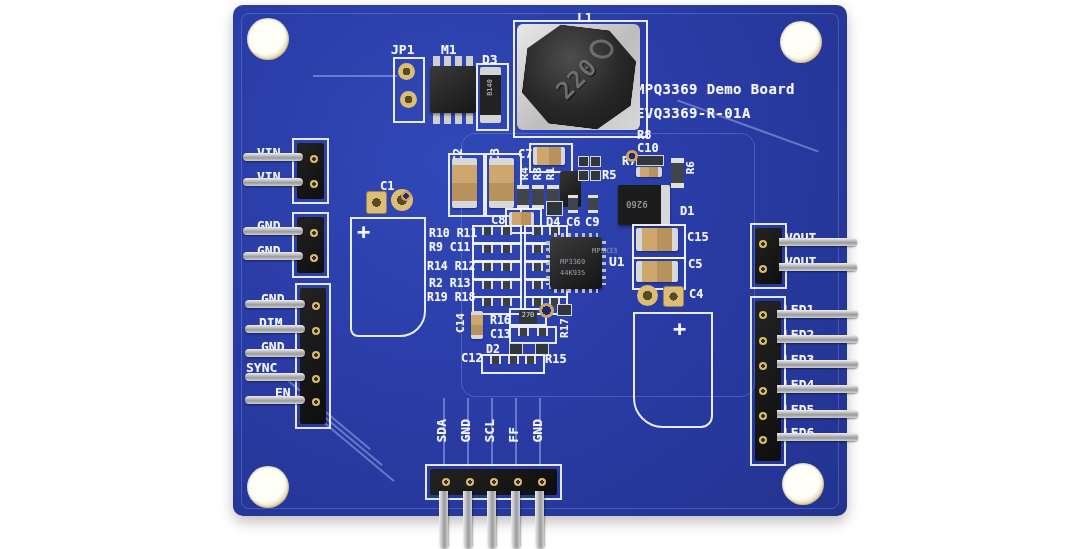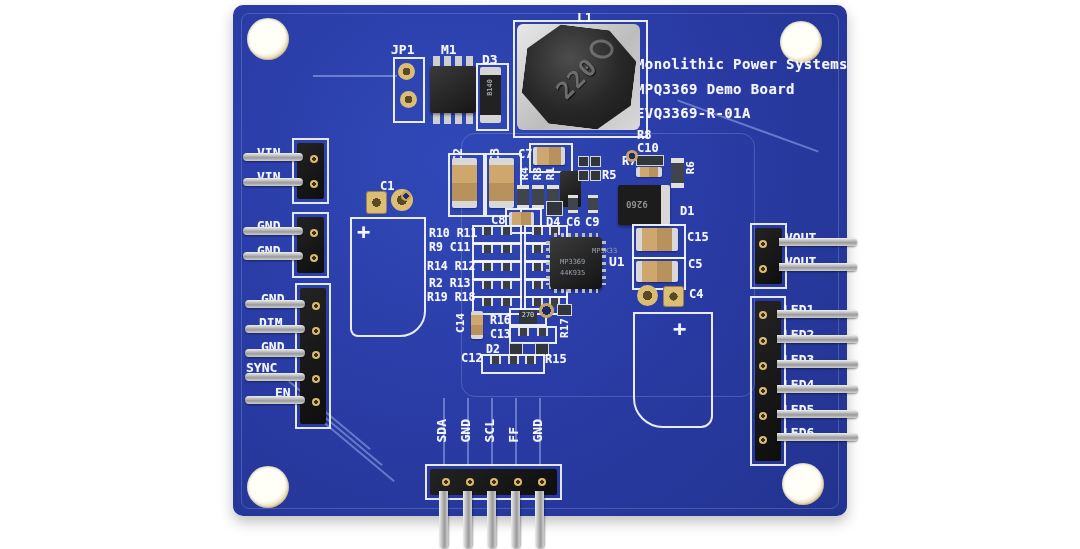--- a/index.html
+++ b/index.html
@@ -62,21 +62,20 @@
     <div class="trace" style="left:52px;top:424px;width:110px;height:2px;transform:rotate(40deg);"></div>
     <div class="trace" style="left:64px;top:440px;width:110px;height:2px;transform:rotate(40deg);"></div>
     <div class="trace" style="left:80px;top:70px;width:84px;height:2px;"></div>
     <div class="trace" style="left:440px;top:120px;width:150px;height:2px;transform:rotate(20deg);"></div>
 
     <div class="hole" style="left:14px;top:13px;"></div>
     <div class="hole" style="left:547px;top:16px;"></div>
     <div class="hole" style="left:14px;top:461px;"></div>
     <div class="hole" style="left:549px;top:458px;"></div>
 
-    <div class="lbl" style="left:403px;top:52px;font-size:14px;letter-spacing:.4px;">Monolithic Power Systems</div>
     <div class="lbl" style="left:403px;top:77px;font-size:14px;letter-spacing:.4px;">MPQ3369 Demo Board</div>
     <div class="lbl" style="left:403px;top:101px;font-size:14px;letter-spacing:.4px;">EVQ3369-R-01A</div>
 
     <div class="lbl" style="left:158px;top:38px;font-size:13px;">JP1</div>
     <div class="box" style="left:160px;top:52px;width:28px;height:62px;"></div>
     <div class="gholeR" style="left:165px;top:58px;width:17px;height:17px;"></div>
     <div class="gholeR" style="left:167px;top:86px;width:17px;height:17px;"></div>
 
     <div class="lbl" style="left:208px;top:38px;font-size:13px;">M1</div>
     <div style="position:absolute;left:200px;top:51px;width:7px;height:12px;background:#cfcfcf;"></div>

